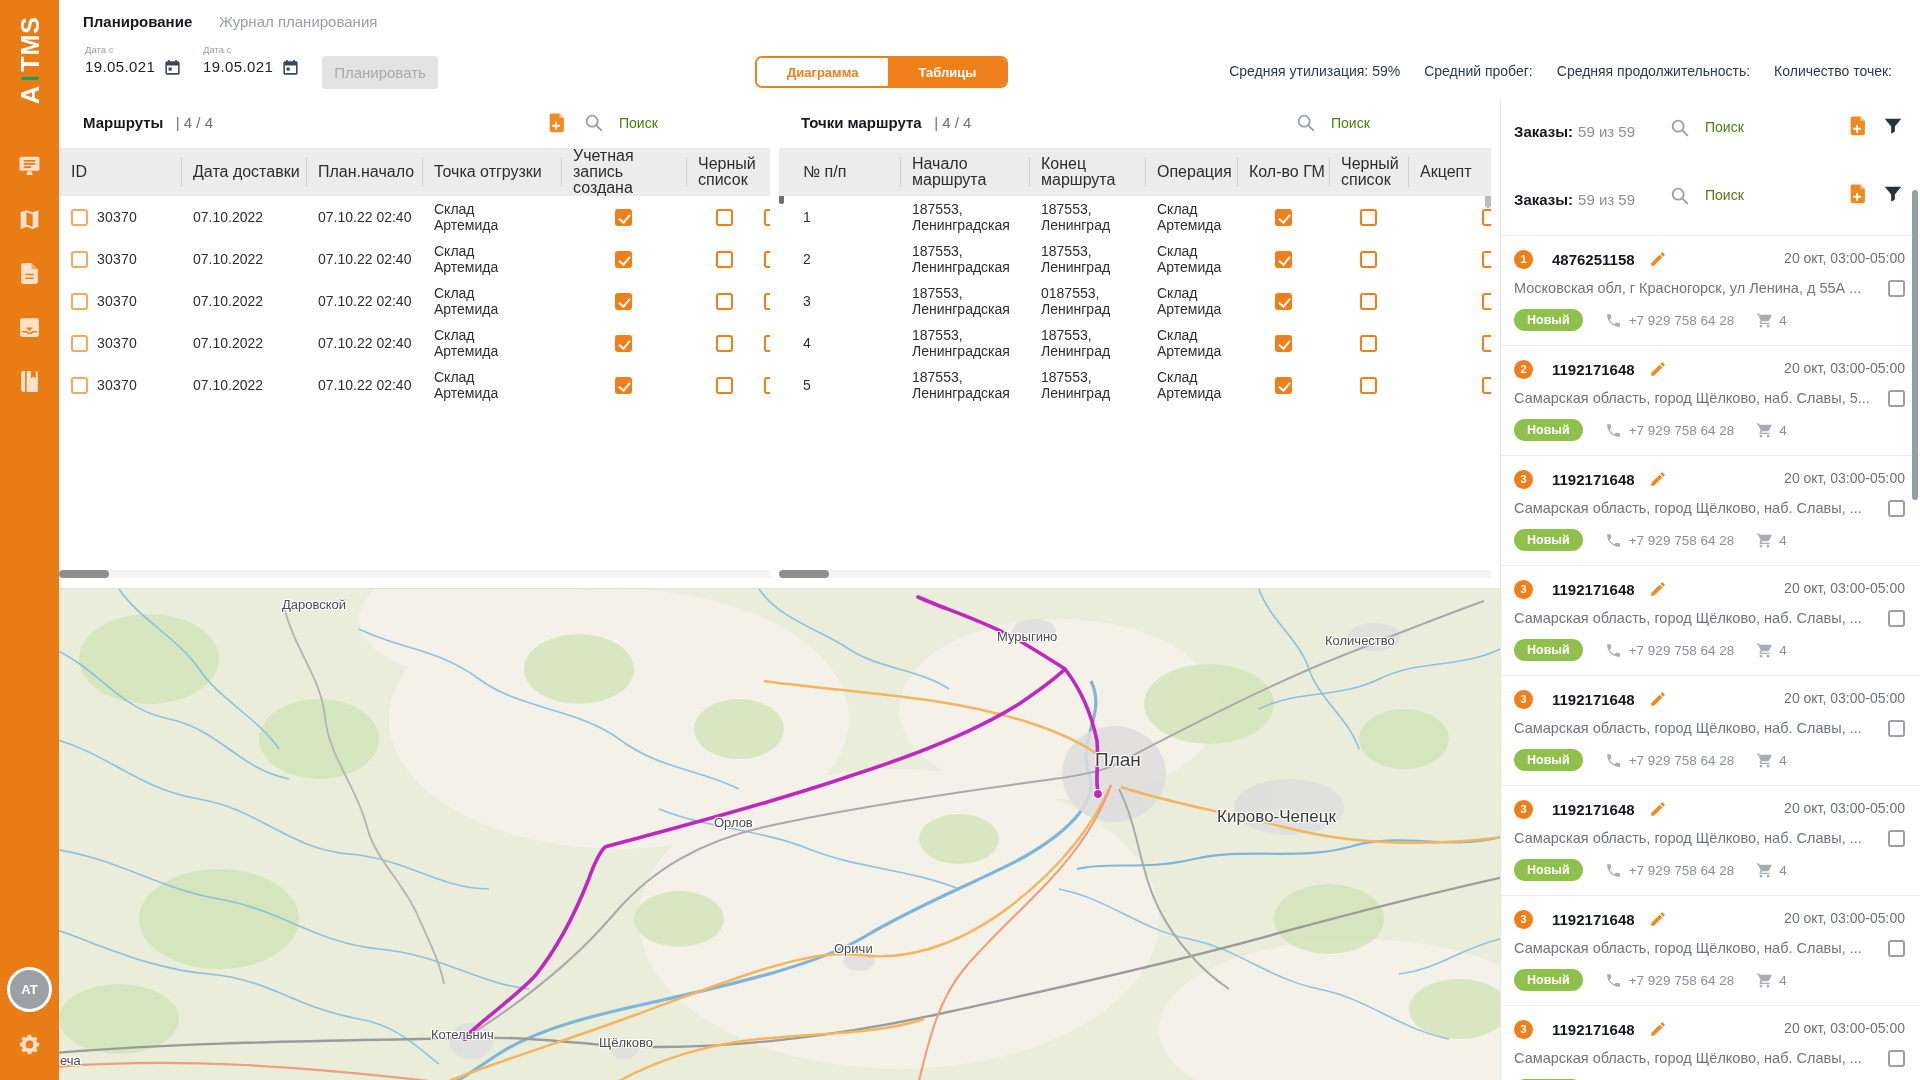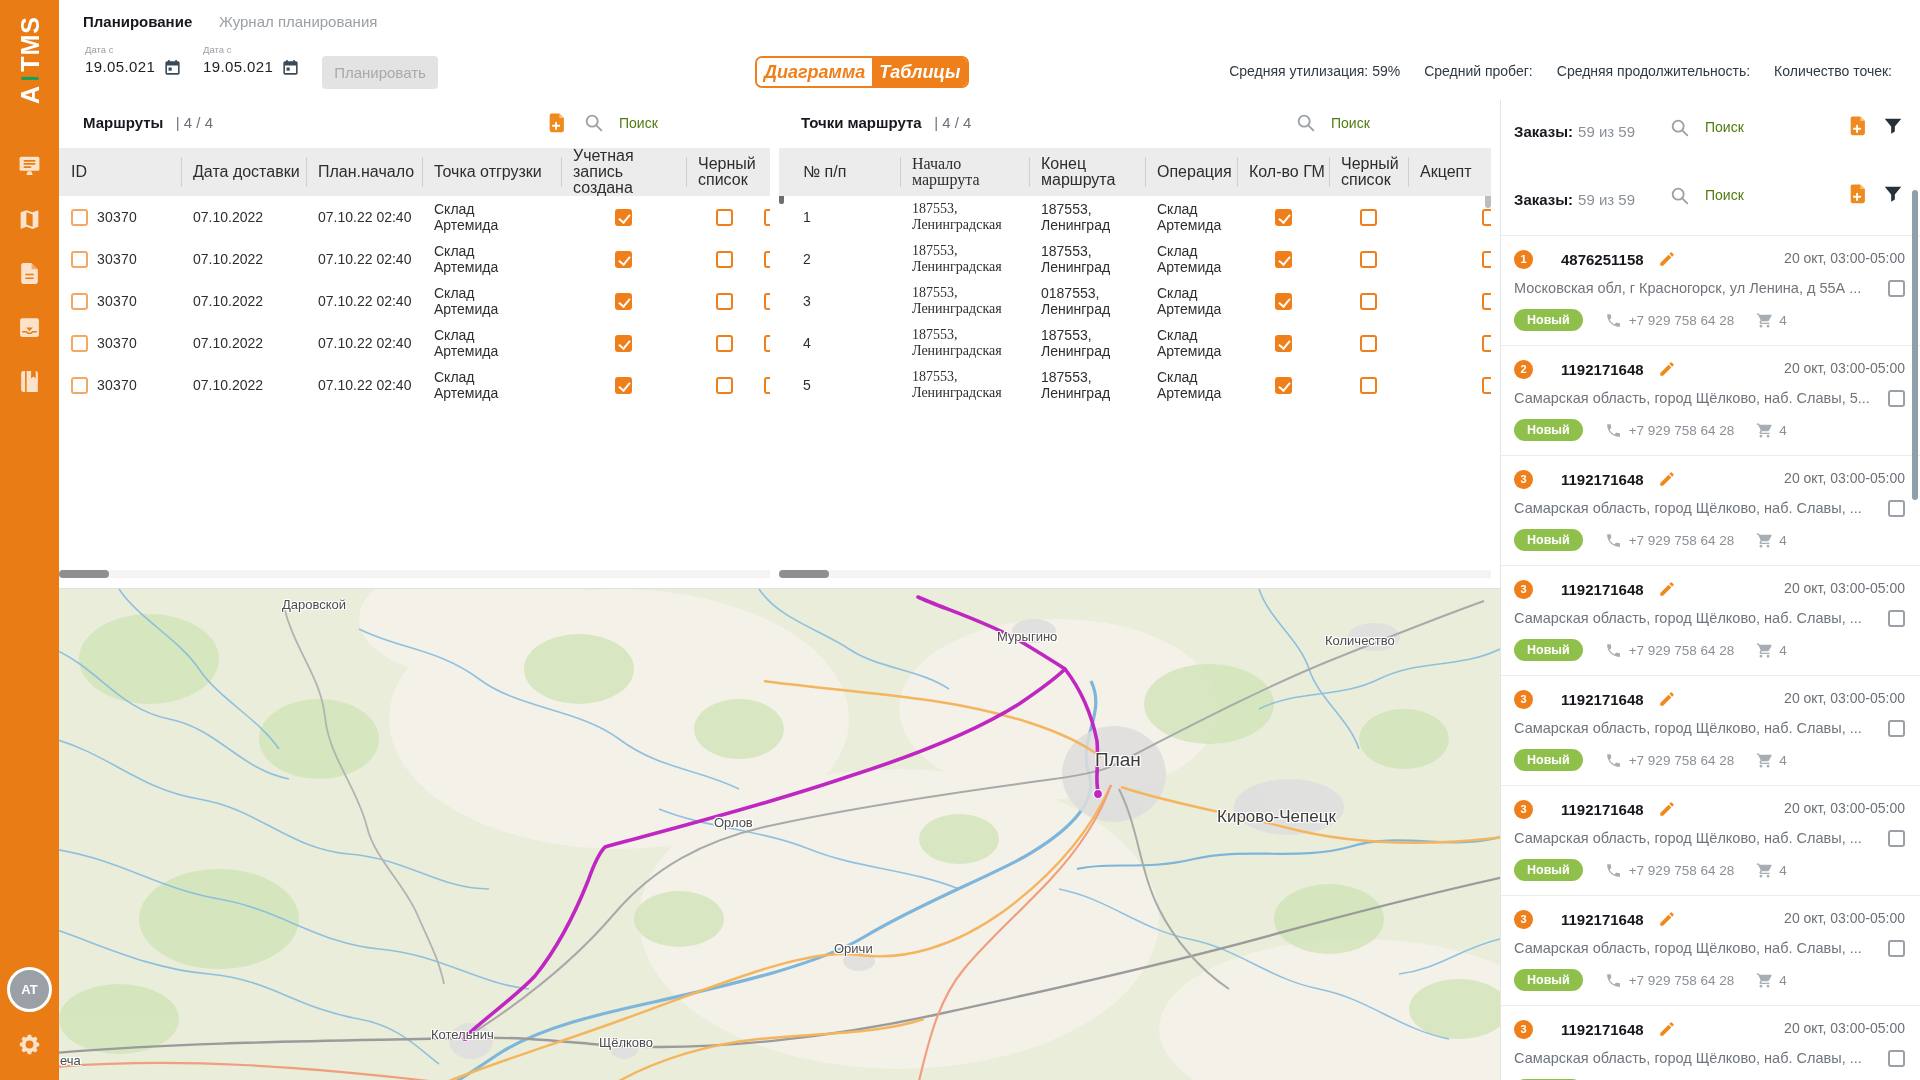--- a/index.html
+++ b/index.html
@@ -27,21 +27,21 @@
   .tab.inactive { color:#9aa0a6; }
   .datefield { position:absolute; top:44px; }
   .datefield .dlabel { font-size:9.5px; color:#9aa0a6; display:block; margin-bottom:3px; }
   .datefield .dvalue { font-size:15px; color:#20242a; letter-spacing:0.4px; }
   .cal-ic { position:absolute; top:58px; width:19px; height:19px; color:#3b4a57; cursor:pointer; }
   .cal-ic svg { width:19px; height:19px; }
   #plan-btn { position:absolute; left:263px; top:56px; width:116px; height:33px; background:#e3e3e3;
               color:#a9a9a9; border:none; border-radius:4px; font-size:15px; font-family:inherit; }
   #view-toggle { position:absolute; left:696px; top:56px; height:32px; display:flex;
                  border:2px solid #EF7F1A; border-radius:7px; overflow:hidden; cursor:pointer; }
-  .tg { display:flex; align-items:center; justify-content:center; padding:0 7px; font-size:18px; font-weight:bold;font-style:italic; }
+  .tg { display:flex; align-items:center; justify-content:center; padding:0 30px; font-size:13px; font-weight:bold; }
   .tg.off { background:#fff; color:#EF7F1A; }
   .tg.on  { background:#EF7F1A; color:#fff; }
   #stats { position:absolute; right:28px; top:63px; display:flex; gap:24px; font-size:14px; color:#2f3a44; white-space:nowrap; }
 
   
   .panel { position:absolute; top:100px; height:478px; background:#fff; overflow:hidden; }
   #routes-panel { left:59px;  width:711px; }
   #points-panel { left:779px; width:712px; }
   .panel-title-row { position:absolute; top:10px; left:0; width:100%; height:28px; }
   .p-title { font-size:15px; font-weight:bold; color:#16191e; }
@@ -55,21 +55,21 @@
               display:flex; font-size:16px; color:#2d2d2d; }
   .t-h-cell { display:flex; align-items:center; padding-left:12px; line-height:16px; position:relative; }
   .t-h-cell.sep::before { content:""; position:absolute; left:0; top:9px; bottom:9px; width:1px; background:#cfcfcf; }
   .t-rows { position:absolute; left:0; top:96px; width:780px; }
   .t-row { display:flex; height:42px; }
   .t-cell { display:flex; align-items:center; padding-left:12px; font-size:14px; color:#2e2e2e; line-height:16px; }
   .wrap72 { display:inline-block; max-width:72px; }
   .cellnum { letter-spacing:0.2px; }
 
   .rc1{width:122px;} .rc2{width:125px;} .rc3{width:116px;} .rc4{width:139px;} .rc5{width:125px;} .rc6{width:76px;} .rc7{width:60px;}
-  .pc1{width:121px; padding-left:24px;} .pc2{width:129px;font-family:Liberation Serif, serif;} .pc3{width:116px;} .pc4{width:92px;} .pc5{width:92px;} .pc6{width:79px;} .pc7{width:83px;}
+  .pc1{width:121px; padding-left:24px;} .pc2{width:129px;} .pc3{width:116px;} .pc4{width:92px;} .pc5{width:92px;} .pc6{width:79px;} .pc7{width:83px;}
   .rc5.t-cell, .rc6.t-cell, .pc5.t-cell, .pc6.t-cell { justify-content:center; padding-left:0; }
   .rc7.t-cell { padding-left:2px; }
   .pc7.t-cell { padding-left:74px; }
 
   .cb { width:17px; height:17px; border:2px solid #EF7F1A; border-radius:3px; display:inline-block;
         position:relative; background:#fff; cursor:pointer; flex:none; }
   .cb.light { border-color:#F3A964; }
   .cb.gray  { border-color:#9aa0a6; }
   .cb.checked { background:#EF7F1A; border-color:#EF7F1A; }
   .cb.checked::after { content:""; position:absolute; left:4px; top:1px; width:5px; height:9px;
@@ -97,21 +97,21 @@
   .oh-count { font-weight:normal; color:#8a9097; margin-left:5px; }
   .oh-search-ic { left:168px; top:2px; }
   .oh-ph { left:204px; top:4px; }
   .oh-add { left:346px; top:0; }
   .oh-funnel { left:381px; top:0; }
   #cards { position:absolute; left:0; top:140px; width:420px; border-top:1px solid #ececec; }
   .card { position:relative; height:110px; border-bottom:1px solid #ececec; }
   .card-l1 { position:absolute; left:13px; top:12px; right:16px; height:22px; display:flex; align-items:center; }
   .badge { width:19px; height:19px; border-radius:50%; background:#EF7F1A; color:#fff; font-size:11px; font-weight:bold;
            display:flex; align-items:center; justify-content:center; flex:none; }
-  .order-num { font-size:15px; font-weight:bold; color:#15181d; margin-left:28px; }
+  .order-num { font-size:15px; font-weight:bold; color:#15181d; margin-left:19px; }
   .edit-ic { width:18px; height:18px; margin-left:14px; cursor:pointer; }
   .edit-ic svg { width:18px; height:18px; }
   .order-dt { position:absolute; right:0; top:2px; font-size:14px; color:#6b7177; }
   .card-l2 { position:absolute; left:13px; top:44px; right:16px; height:20px; }
   .order-addr { font-size:14.5px; color:#6f757c; white-space:nowrap; display:inline-block; max-width:364px; overflow:hidden; }
   .card-cb { position:absolute; right:0; top:0; }
   .card-l3 { position:absolute; left:13px; top:72px; height:24px; display:flex; align-items:center; }
   .pill { background:#8FC04C; color:#fff; font-size:12.5px; font-weight:bold; padding:4px 13px; border-radius:13px; }
   .ph-ic, .cart-ic { width:17px; height:17px; color:#a7adb3; }
   .ph-ic svg, .cart-ic svg { width:17px; height:17px; }

